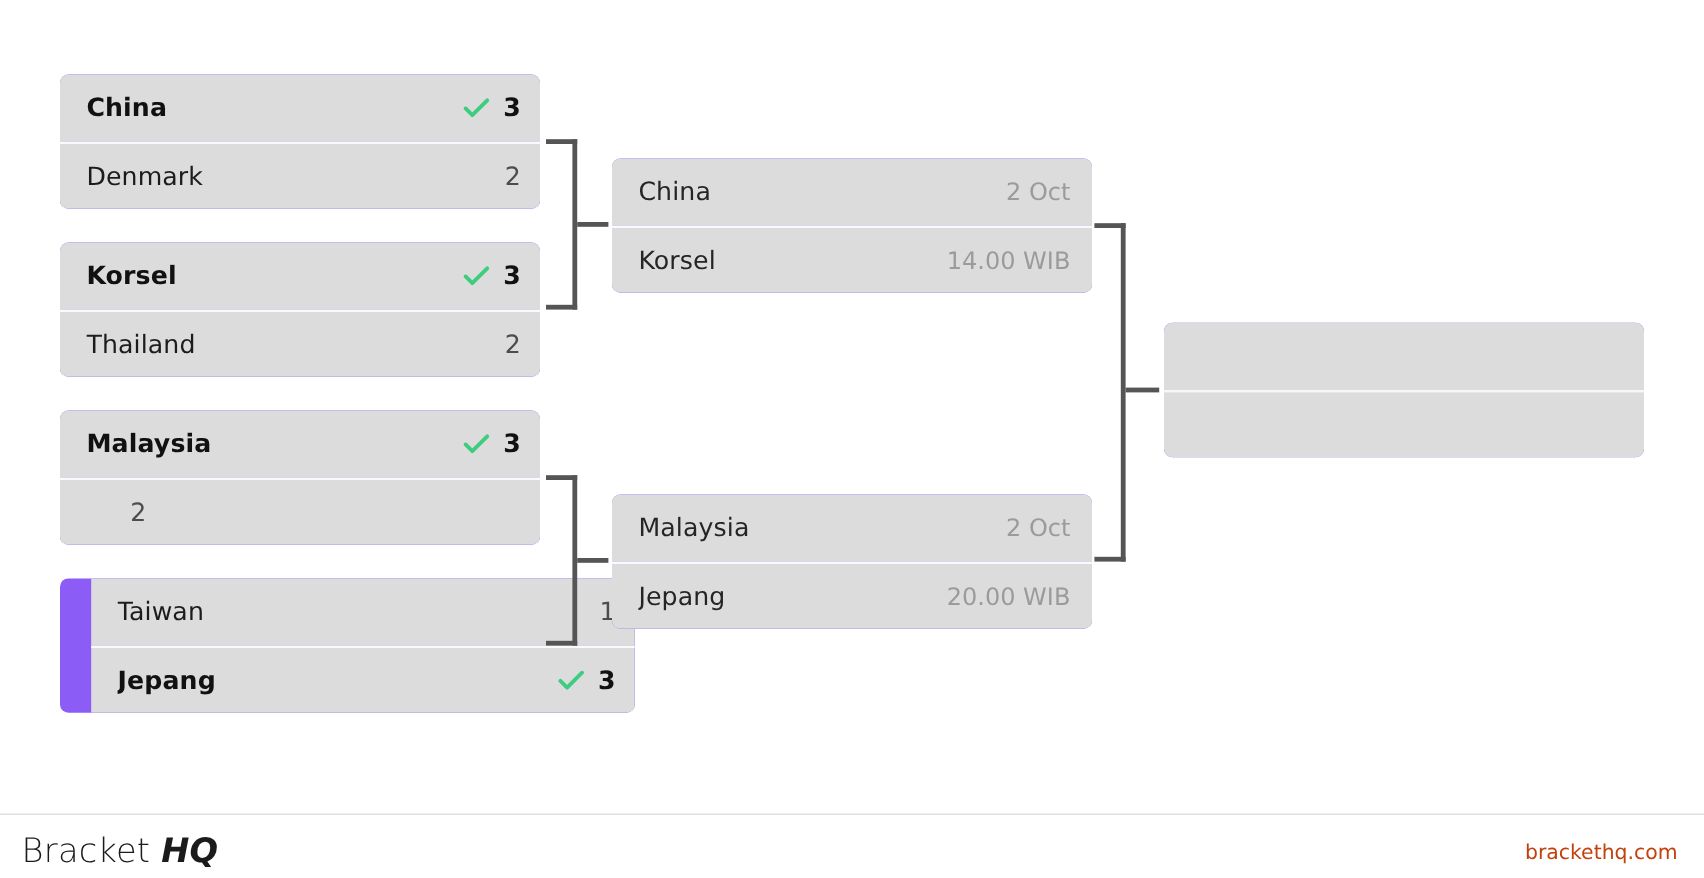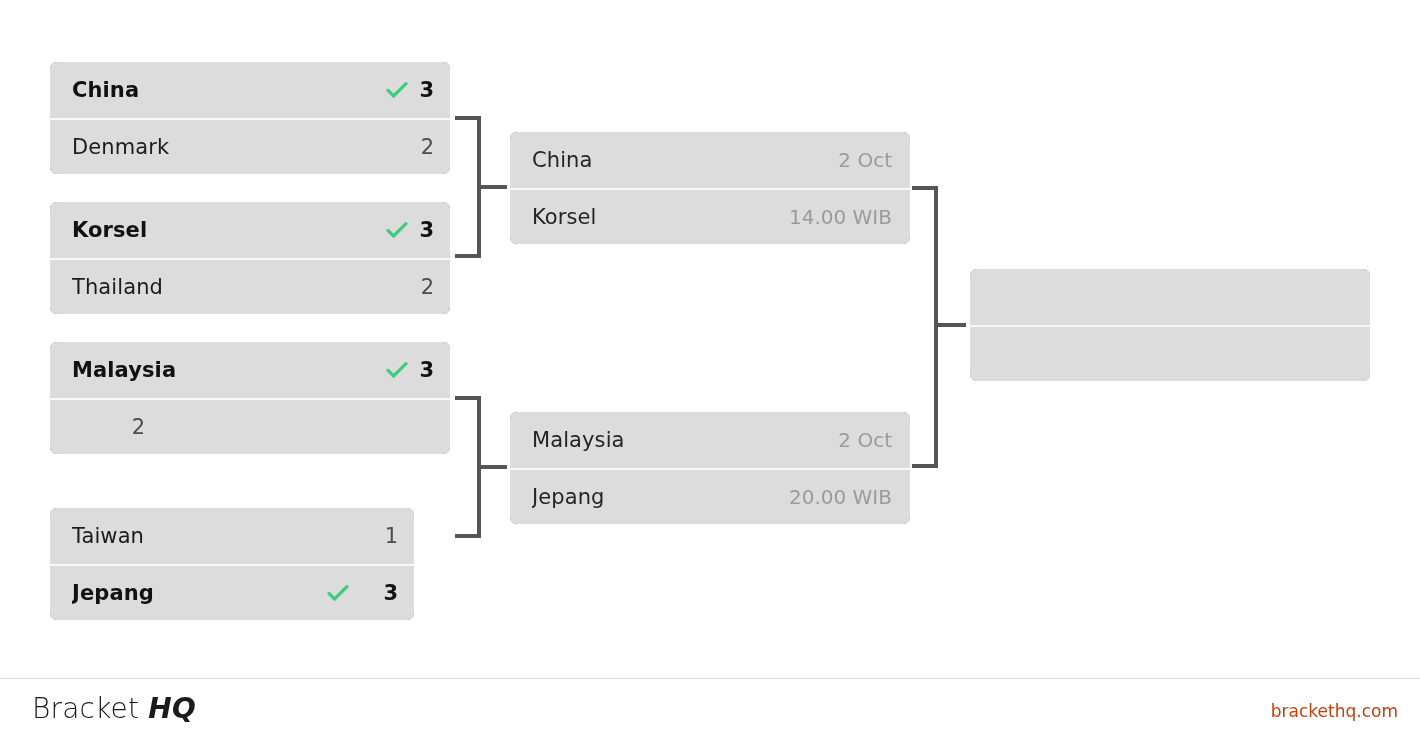--- a/index.html
+++ b/index.html
@@ -36,21 +36,20 @@
     position: relative;
     height: 56px;
     box-sizing: border-box;
     display: flex;
     align-items: center;
     background: #dcdcdc;
     padding: 0 16px 0 22px;
   }
   .slot + .slot {
     border-top: 2px solid #fafafa;
-    gap: 23px;
   }
   .slot .team {
     flex: 1 1 auto;
     font-size: 21px;
     letter-spacing: 0.1px;
     color: #1c1c1c;
     font-weight: 400;
     white-space: nowrap;
     overflow: hidden;
     text-overflow: ellipsis;
@@ -118,21 +117,21 @@
   }
   #footer-brand {
     position: absolute;
     left: 18px;
     top: 13px;
     font-size: 28px;
     color: #1b1b1b;
     letter-spacing: 0.2px;
     white-space: nowrap;
   }
-  #footer-brand .brand-light { font-weight: 300; margin-left: 14px; }
+  #footer-brand .brand-light { font-weight: 300; }
   #footer-brand .brand-bold { font-weight: 700; font-style: italic; }
   #footer-url {
     position: absolute;
     right: 22px;
     top: 22px;
     font-size: 17px;
     color: #c2410c;
     font-weight: 400;
     white-space: nowrap;
   }
@@ -185,21 +184,21 @@
         </svg>
       </span>
       <span class="score">3</span>
     </div>
     <div class="slot">
       <span class="check"></span>
       <span class="score">2</span>
     </div>
   </div>
 
-  <div class="match round1" id="r1-m4" style="left:50px; top:508px; width:364px;">
+  <div class="match round1" id="r1-m4" style="left:50px; top:482px; width:453px;padding-left:26px;">
     <div class="slot">
       <span class="team">Taiwan</span>
       <span class="check"></span>
       <span class="score">1</span>
     </div>
     <div class="slot winner">
       <span class="team">Jepang</span>
       <span class="check">
         <svg width="22" height="18" viewBox="0 0 22 18" aria-hidden="true">
           <path d="M2 9.4 L7.6 15 L20 2.6" fill="none" stroke="#3ecd7e" stroke-width="3.2" stroke-linecap="round" stroke-linejoin="round"></path>

